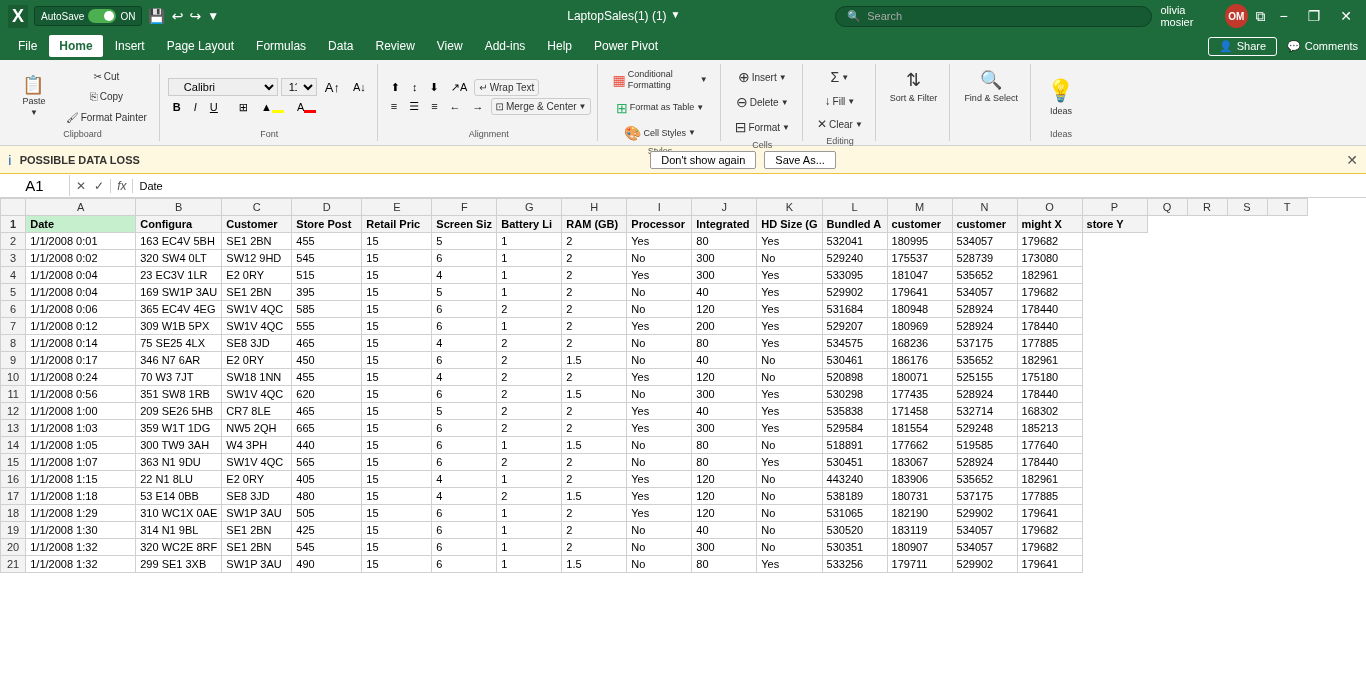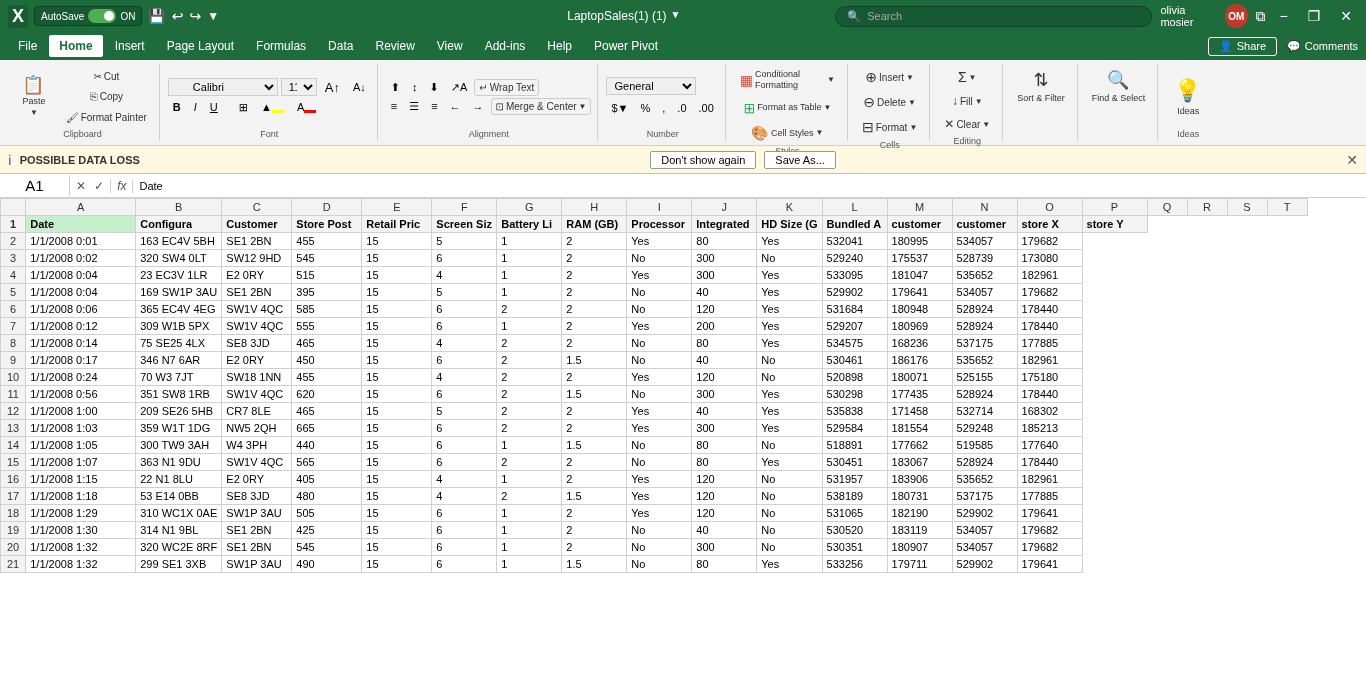--- a/index.html
+++ b/index.html
@@ -225,21 +225,21 @@
       min-width: 60px;
       max-width: 120px;
       overflow: hidden;
       text-overflow: ellipsis;
     }
     .header-row td { background: #f3f3f3; font-weight: bold; }
 
     
     .font-controls { display: flex; flex-direction: column; gap: 2px; }
     .font-row { display: flex; align-items: center; gap: 3px; }
-    .font-select { font-size: 11px; border: 1px solid #ccc; padding: 1px 20px; width: 110px; }
+    .font-select { font-size: 11px; border: 1px solid #ccc; padding: 1px 11px; width: 110px; }
     .size-select { font-size: 11px; border: 1px solid #ccc; padding: 1px 3px; width: 36px; }
     .btn-small { font-size: 11px; cursor: pointer; padding: 1px 4px; border: 1px solid transparent; border-radius: 2px; }
     .btn-bold { font-weight: bold; }
     .btn-italic { font-style: italic; }
     .btn-underline { text-decoration: underline; }
     .number-select { font-size: 11px; border: 1px solid #ccc; padding: 1px 3px; width: 90px; }
 
     .ribbon-vertical { display: flex; flex-direction: column; gap: 2px; }
     .align-row { display: flex; gap: 2px; }
 
@@ -381,37 +381,20 @@
             <span>⊡</span>
             <span>Merge &amp; Center</span>
             <span style="font-size:8px;">▼</span>
           </div>
         </div>
       </div>
     </div>
     <span class="ribbon-group-label">Alignment</span>
   </div>
 
-  <div class="ribbon-group">
-    <div class="ribbon-group-content">
-      <div class="ribbon-vertical">
-        <select class="number-select" style="margin-bottom:3px;">
-          <option>General</option>
-        </select>
-        <div class="align-row">
-          <span class="btn-small">$▼</span>
-          <span class="btn-small">%</span>
-          <span class="btn-small">,</span>
-          <span class="btn-small">.0</span>
-          <span class="btn-small">.00</span>
-        </div>
-      </div>
-    </div>
-    <span class="ribbon-group-label">Number</span>
-  </div>
 
   <div class="ribbon-group">
     <div class="ribbon-group-content" style="flex-direction:column; gap:3px;">
       <div class="ribbon-btn" style="flex-direction:row; font-size:10px; justify-content:flex-start;">
         <span style="font-size:14px; color:#e74c3c;">▦</span>
         <span style="font-size:9px; max-width:70px; white-space:normal; text-align:left; line-height:1.2;">Conditional Formatting</span>
         <span style="font-size:8px;">▼</span>
       </div>
       <div class="ribbon-btn" style="flex-direction:row; font-size:10px; justify-content:flex-start;">
         <span style="font-size:14px; color:#27ae60;">⊞</span>
@@ -558,21 +541,21 @@
             <td>Retail Pric</td>
             <td>Screen Siz</td>
             <td>Battery Li</td>
             <td>RAM (GB)</td>
             <td>Processor</td>
             <td>Integrated</td>
             <td>HD Size (G</td>
             <td>Bundled A</td>
             <td>customer</td>
             <td>customer</td>
-            <td>store X</td>
+            <td>might X</td>
             <td>store Y</td>
           </tr>
           <tr>
             <td class="row-header">2</td>
             <td>1/1/2008 0:01</td>
             <td>163 EC4V 5BH</td>
             <td>SE1 2BN</td>
             <td>455</td>
             <td>15</td>
             <td>5</td>
@@ -826,21 +809,21 @@
             <td>22 N1 8LU</td>
             <td>E2 0RY</td>
             <td>405</td>
             <td>15</td>
             <td>4</td>
             <td>1</td>
             <td>2</td>
             <td>Yes</td>
             <td>120</td>
             <td>No</td>
-            <td>531957</td>
+            <td>443240</td>
             <td>183906</td>
             <td>535652</td>
             <td>182961</td>
           </tr>
           <tr>
             <td class="row-header">17</td>
             <td>1/1/2008 1:18</td>
             <td>53 E14 0BB</td>
             <td>SE8 3JD</td>
             <td>480</td>

